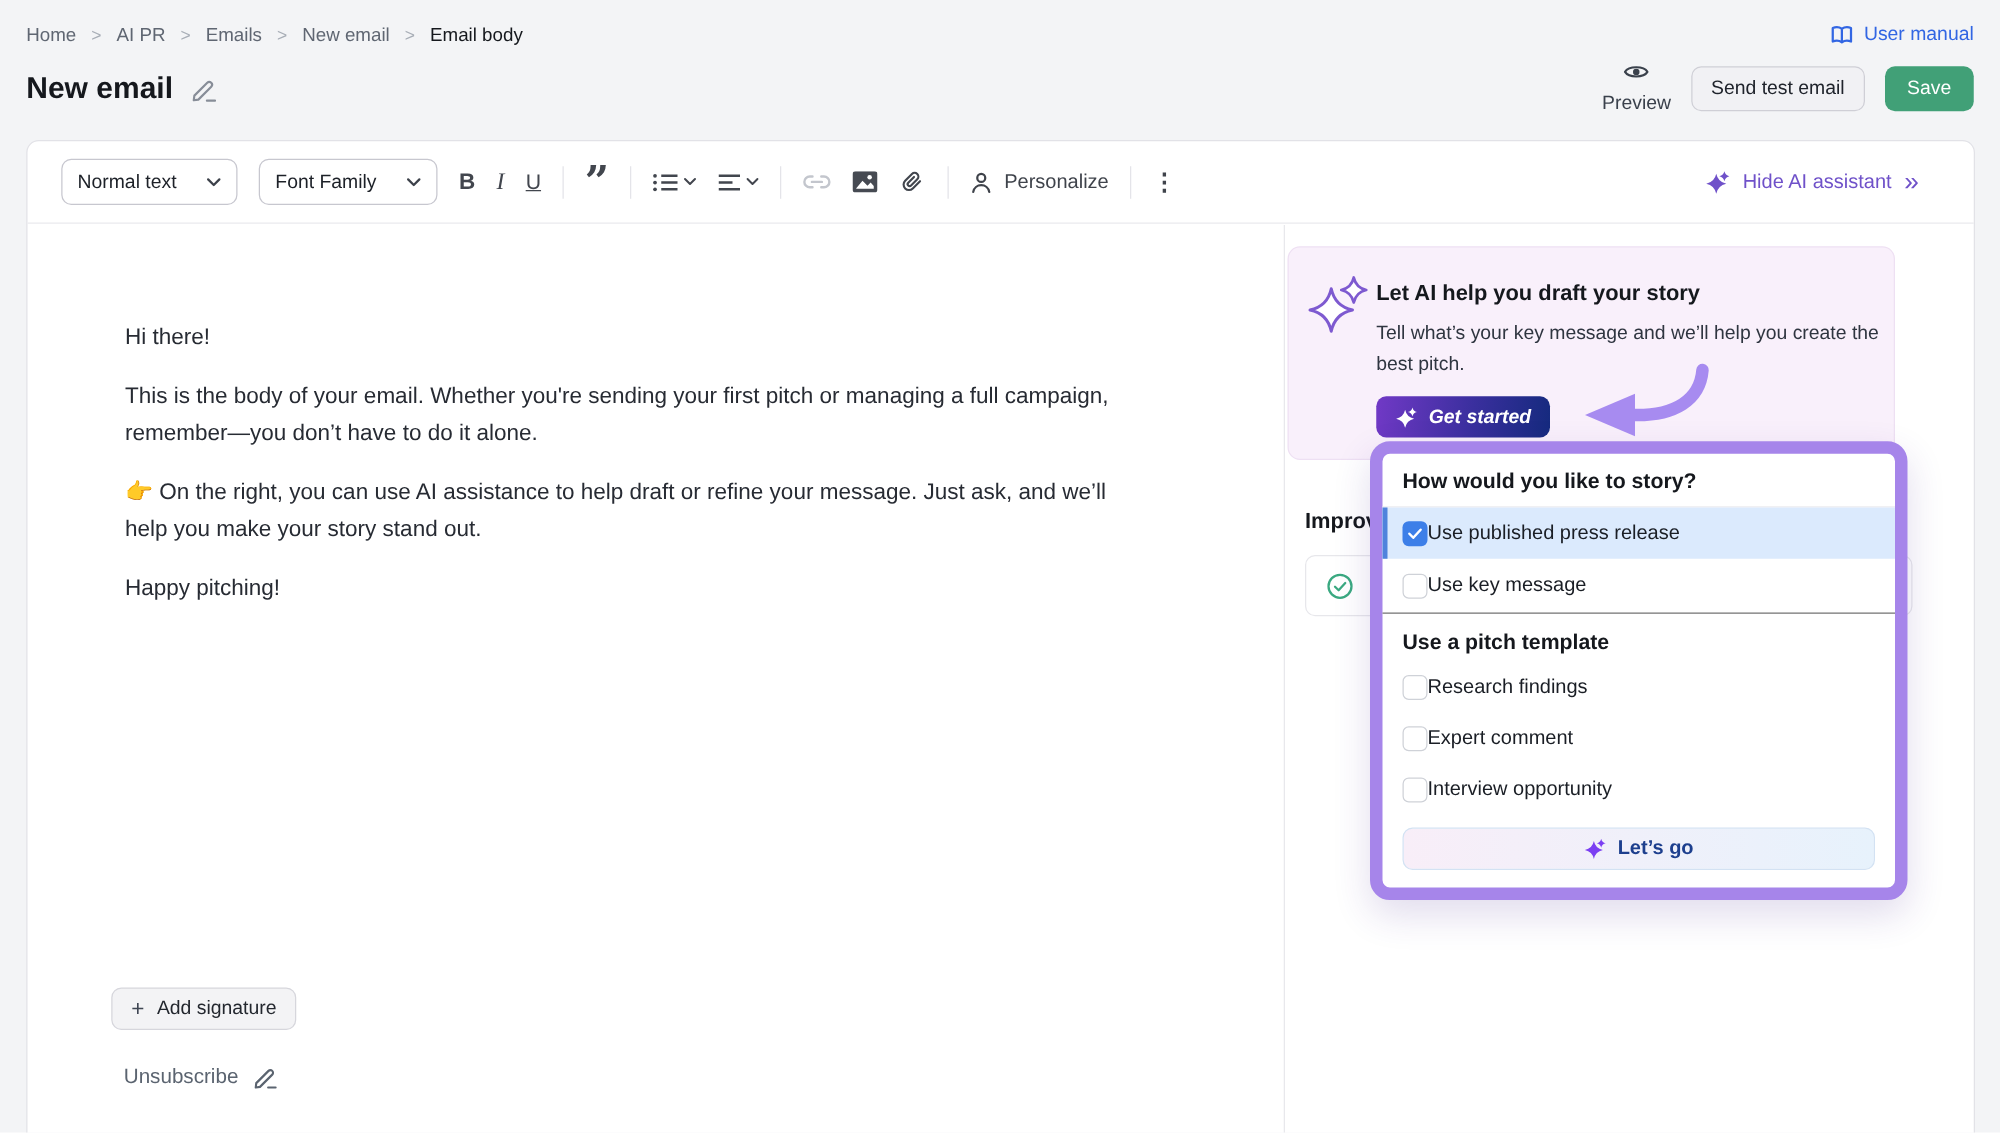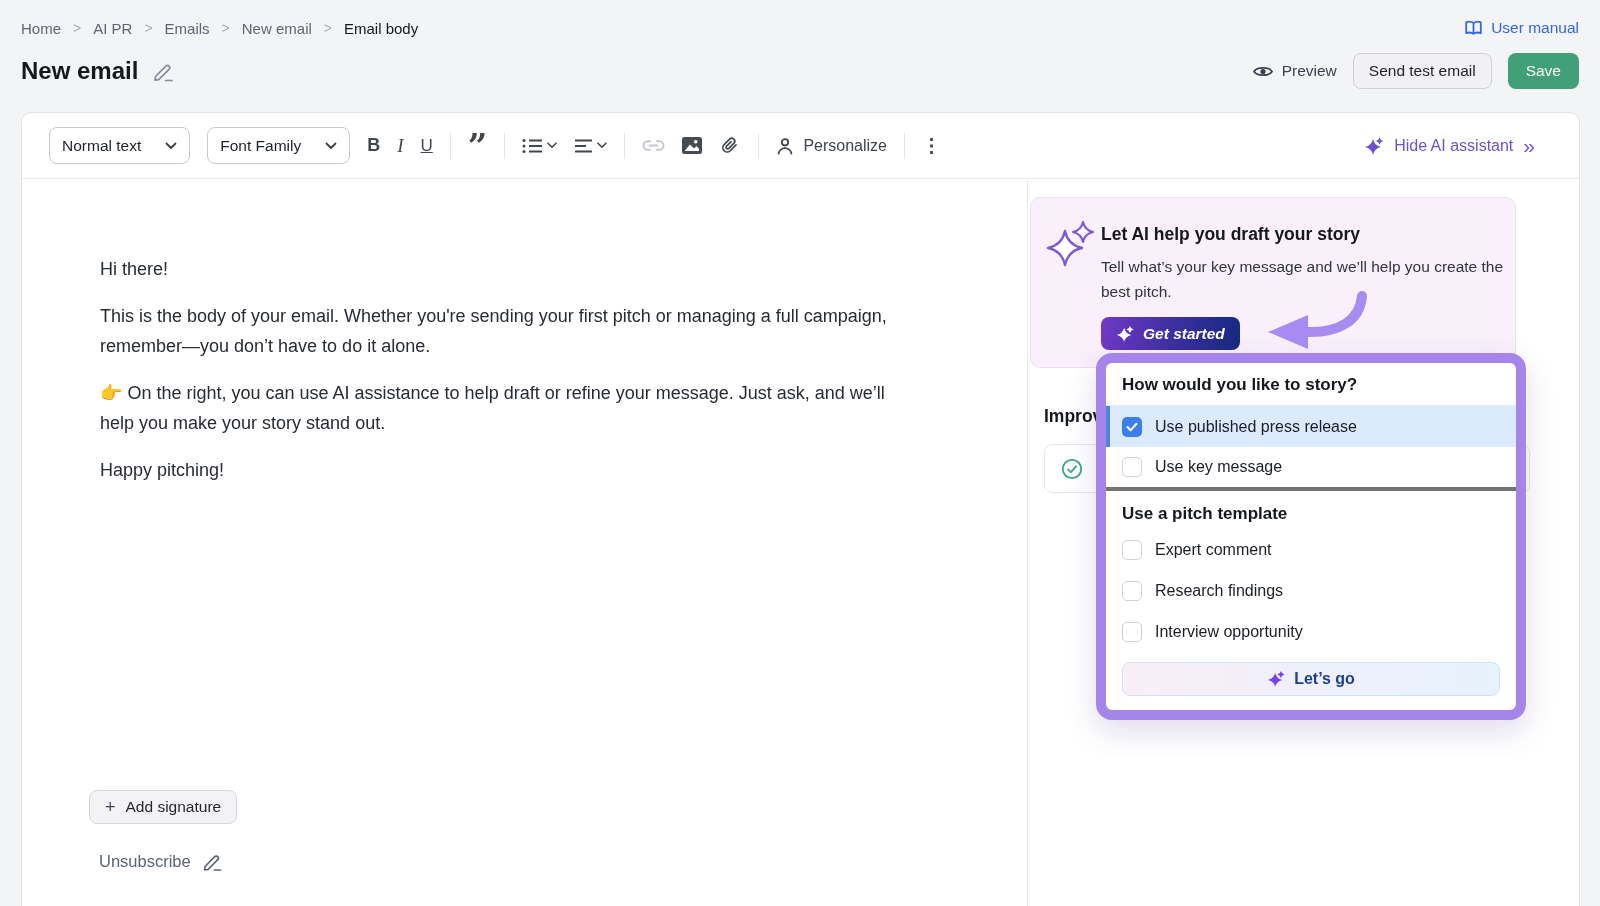--- a/index.html
+++ b/index.html
@@ -14,21 +14,21 @@
   .crumb { cursor:pointer; }
   .crumb-sep { color:#a7adb6; font-size:14px; }
   .crumb-current { color:#15181d; }
   .user-manual { display:flex; align-items:center; gap:8px; color:#3266e3; font-size:15.5px; cursor:pointer; }
 
   .title-row { position:absolute; left:21px; right:21px; top:46px; height:50px;
                display:flex; align-items:center; justify-content:space-between; }
   .page-title-wrap { display:flex; align-items:center; gap:14px; }
   .page-title { font-size:24px; font-weight:700; color:#15181d; }
   .actions { display:flex; align-items:center; gap:16px; }
-  .preview-btn { display:flex; align-items:center; gap:9px; font-size:15.5px; color:#3a414c; cursor:pointer; }
+  .preview-btn { display:flex; align-items:center; gap:9px; font-size:15.5px; color:#3a414c; cursor:pointer;flex-direction:column; }
   .send-test-btn { background:#f1f1f4; border:1px solid #cfcfd6; border-radius:8px;
                    padding:8px 15px; font-size:15.5px; color:#20242c; cursor:pointer; }
   .save-btn { background:#41a077; border:none; border-radius:8px; padding:9px 18px;
               font-size:15.5px; color:#fff; cursor:pointer; }
 
   
   .main { position:absolute; left:21px; top:112px; width:1559px; height:800px;
           background:#fff; border:1px solid #e2e2e7; border-radius:10px 10px 0 0; }
 
   .toolbar { position:absolute; left:0; right:0; top:0; height:66px;
@@ -80,26 +80,26 @@
   .hidden-card { position:absolute; left:16px; top:264px; width:486px; height:49px;
                  background:#fff; border:1px solid #e7e7eb; border-radius:8px;
                  display:flex; align-items:center; gap:13px; padding:0 16px;
                  font-size:17px; font-weight:600; color:#15181d; cursor:pointer; }
 
   .dropdown { position:absolute; left:68px; top:173px; width:430px; z-index:5;
               background:#fff; border:10px solid #a685ea; border-radius:16px;
               box-shadow:0 12px 30px rgba(70,40,140,.16); }
   .dd-question { font-size:17px; font-weight:700; color:#15181d; padding:12px 16px 10px;
                  border-bottom:1px solid #ececf0; }
-  .dd-option { position:relative; display:flex; align-items:center; gap:13px;
+  .dd-option { position:relative; display:flex; align-items:center; 
                height:41px; padding:0 16px; font-size:16px; color:#1a1e25; cursor:pointer; }
   .dd-option.highlighted { background:#dbeafd; }
   .dd-option.highlighted::before { content:""; position:absolute; left:0; top:0; bottom:0;
                width:4px; background:#4f83dc; }
-  .dd-option.bordered { border-bottom:4px solid #737373; height:44px; }
+  .dd-option.bordered { border-bottom:1px solid #737373; height:44px; }
   .dd-section { font-size:17px; font-weight:700; color:#15181d; padding:13px 16px 5px; }
   .dd-cta { margin:10px 16px 14px; height:34px; width:calc(100% - 32px); border:1px solid #d3e2f3;
             border-radius:8px; background:linear-gradient(90deg,#f8eef8 0%,#e7f2fc 100%);
             display:flex; align-items:center; justify-content:center; gap:9px;
             font-size:16px; font-weight:600; color:#1d3f8e; cursor:pointer; }
 
   .checkbox { width:20px; height:20px; border-radius:5px; flex:none; }
   .checkbox.unchecked { background:#fff; border:1.5px solid #cfd2d8; }
   .checkbox.checked { background:#3d7fe8; border:none; display:flex; align-items:center; justify-content:center; }
 
@@ -331,25 +331,25 @@
 
         <div class="dd-option bordered">
           <span class="checkbox unchecked"></span>
           <span>Use key message</span>
         </div>
 
         <div class="dd-section">Use a pitch template</div>
 
         <div class="dd-option">
           <span class="checkbox unchecked"></span>
-          <span>Expert comment</span>
+          <span>Research findings</span>
         </div>
         <div class="dd-option">
           <span class="checkbox unchecked"></span>
-          <span>Research findings</span>
+          <span>Expert comment</span>
         </div>
         <div class="dd-option">
           <span class="checkbox unchecked"></span>
           <span>Interview opportunity</span>
         </div>
 
         <button class="dd-cta">
           <span style="display:flex;color:#7b3ff2;">
             <svg width="18" height="18" viewBox="0 0 20 20" fill="currentColor">
                 <path d="M9 3 Q10.4 9.6 17 11 Q10.4 12.4 9 19 Q7.6 12.4 1 11 Q7.6 9.6 9 3 Z"></path>

